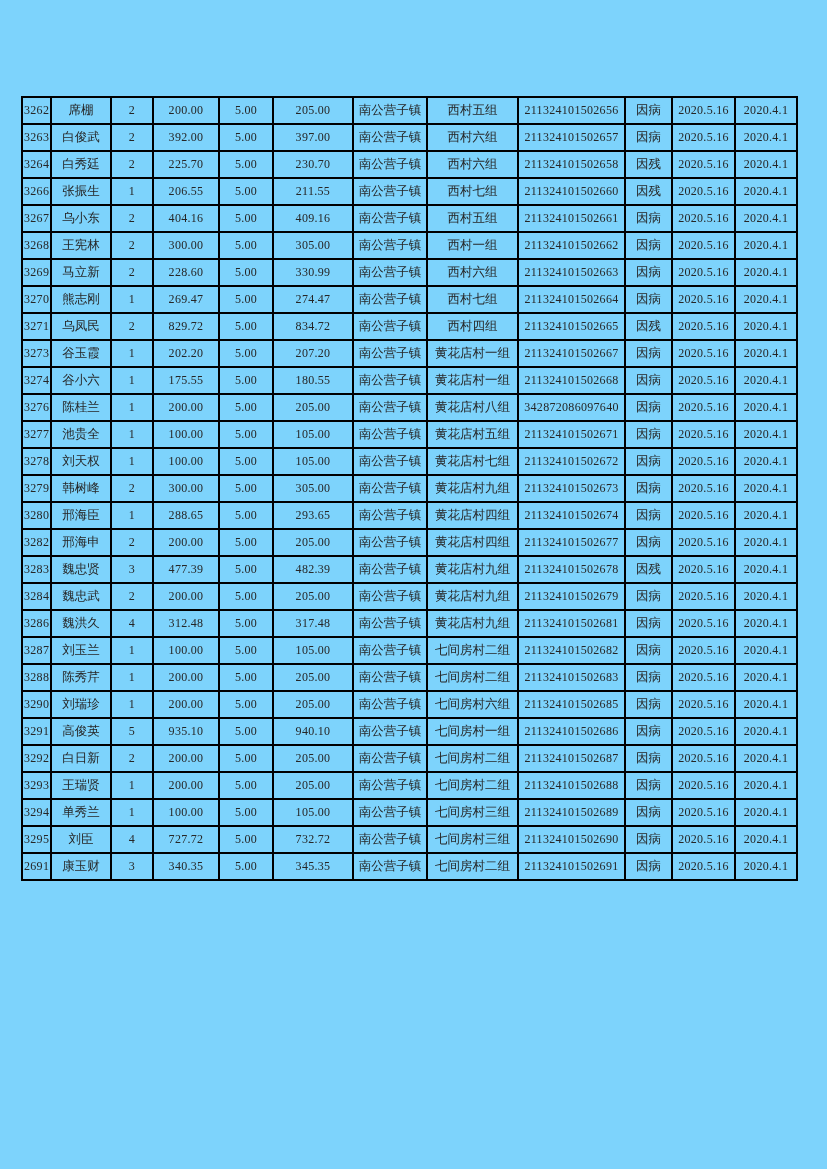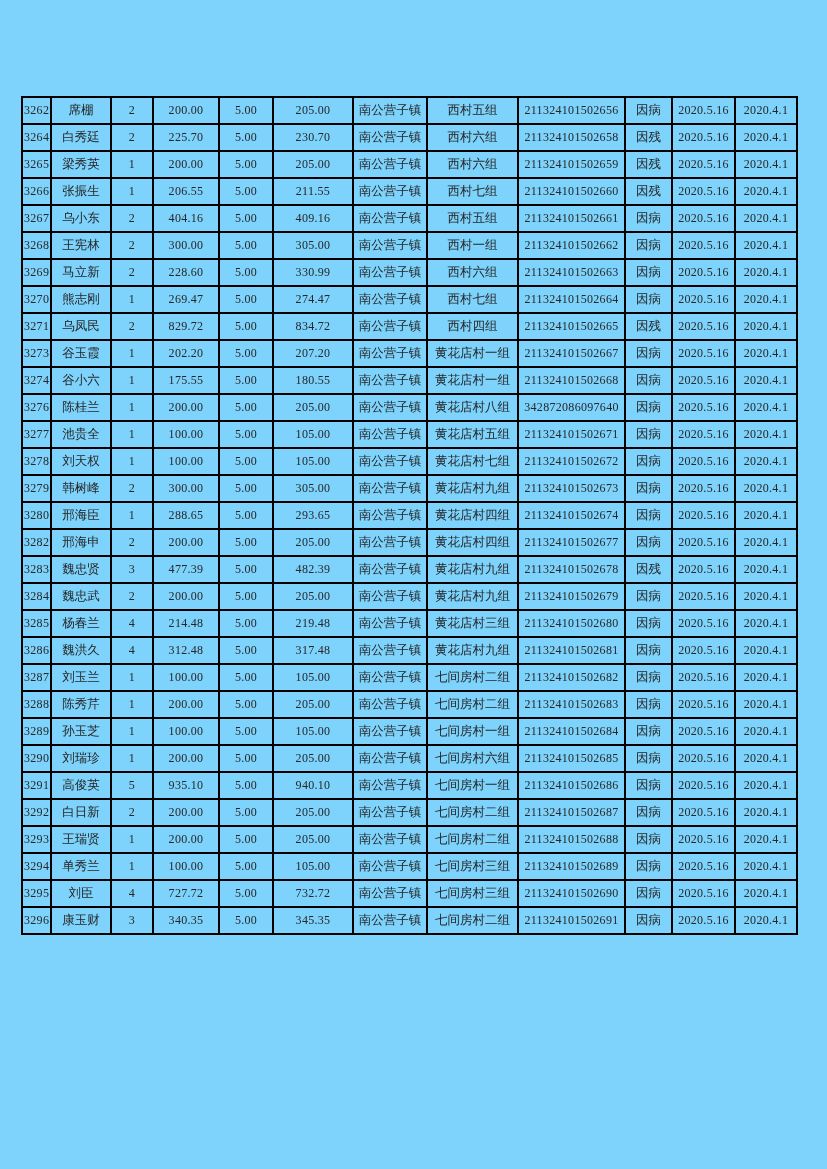--- a/index.html
+++ b/index.html
@@ -72,43 +72,43 @@
           <td class="col-4">5.00</td>
           <td class="col-5">205.00</td>
           <td class="col-6">南公营子镇</td>
           <td class="col-7">西村五组</td>
           <td class="col-8">211324101502656</td>
           <td class="col-9">因病</td>
           <td class="col-10">2020.5.16</td>
           <td class="col-11">2020.4.1</td>
         </tr>
         <tr>
+          <td class="col-0">3263</td>
+          <td class="col-1">白俊武</td>
+          <td class="col-2">2</td>
+          <td class="col-3">392.00</td>
+          <td class="col-4">5.00</td>
+          <td class="col-5">397.00</td>
+          <td class="col-6">南公营子镇</td>
+          <td class="col-7">西村六组</td>
+          <td class="col-8">211324101502657</td>
+          <td class="col-9">因病</td>
+          <td class="col-10">2020.5.16</td>
+          <td class="col-11">2020.4.1</td>
+        </tr>
+        <tr>
           <td class="col-0">3264</td>
           <td class="col-1">白秀廷</td>
           <td class="col-2">2</td>
           <td class="col-3">225.70</td>
           <td class="col-4">5.00</td>
           <td class="col-5">230.70</td>
           <td class="col-6">南公营子镇</td>
           <td class="col-7">西村六组</td>
           <td class="col-8">211324101502658</td>
-          <td class="col-9">因残</td>
-          <td class="col-10">2020.5.16</td>
-          <td class="col-11">2020.4.1</td>
-        </tr>
-        <tr>
-          <td class="col-0">3265</td>
-          <td class="col-1">梁秀英</td>
-          <td class="col-2">1</td>
-          <td class="col-3">200.00</td>
-          <td class="col-4">5.00</td>
-          <td class="col-5">205.00</td>
-          <td class="col-6">南公营子镇</td>
-          <td class="col-7">西村六组</td>
-          <td class="col-8">211324101502659</td>
           <td class="col-9">因残</td>
           <td class="col-10">2020.5.16</td>
           <td class="col-11">2020.4.1</td>
         </tr>
         <tr>
           <td class="col-0">3266</td>
           <td class="col-1">张振生</td>
           <td class="col-2">1</td>
           <td class="col-3">206.55</td>
           <td class="col-4">5.00</td>
@@ -324,34 +324,20 @@
           <td class="col-4">5.00</td>
           <td class="col-5">205.00</td>
           <td class="col-6">南公营子镇</td>
           <td class="col-7">黄花店村九组</td>
           <td class="col-8">211324101502679</td>
           <td class="col-9">因病</td>
           <td class="col-10">2020.5.16</td>
           <td class="col-11">2020.4.1</td>
         </tr>
         <tr>
-          <td class="col-0">3285</td>
-          <td class="col-1">杨春兰</td>
-          <td class="col-2">4</td>
-          <td class="col-3">214.48</td>
-          <td class="col-4">5.00</td>
-          <td class="col-5">219.48</td>
-          <td class="col-6">南公营子镇</td>
-          <td class="col-7">黄花店村三组</td>
-          <td class="col-8">211324101502680</td>
-          <td class="col-9">因病</td>
-          <td class="col-10">2020.5.16</td>
-          <td class="col-11">2020.4.1</td>
-        </tr>
-        <tr>
           <td class="col-0">3286</td>
           <td class="col-1">魏洪久</td>
           <td class="col-2">4</td>
           <td class="col-3">312.48</td>
           <td class="col-4">5.00</td>
           <td class="col-5">317.48</td>
           <td class="col-6">南公营子镇</td>
           <td class="col-7">黄花店村九组</td>
           <td class="col-8">211324101502681</td>
           <td class="col-9">因病</td>
@@ -380,34 +366,20 @@
           <td class="col-4">5.00</td>
           <td class="col-5">205.00</td>
           <td class="col-6">南公营子镇</td>
           <td class="col-7">七间房村二组</td>
           <td class="col-8">211324101502683</td>
           <td class="col-9">因病</td>
           <td class="col-10">2020.5.16</td>
           <td class="col-11">2020.4.1</td>
         </tr>
         <tr>
-          <td class="col-0">3289</td>
-          <td class="col-1">孙玉芝</td>
-          <td class="col-2">1</td>
-          <td class="col-3">100.00</td>
-          <td class="col-4">5.00</td>
-          <td class="col-5">105.00</td>
-          <td class="col-6">南公营子镇</td>
-          <td class="col-7">七间房村一组</td>
-          <td class="col-8">211324101502684</td>
-          <td class="col-9">因病</td>
-          <td class="col-10">2020.5.16</td>
-          <td class="col-11">2020.4.1</td>
-        </tr>
-        <tr>
           <td class="col-0">3290</td>
           <td class="col-1">刘瑞珍</td>
           <td class="col-2">1</td>
           <td class="col-3">200.00</td>
           <td class="col-4">5.00</td>
           <td class="col-5">205.00</td>
           <td class="col-6">南公营子镇</td>
           <td class="col-7">七间房村六组</td>
           <td class="col-8">211324101502685</td>
           <td class="col-9">因病</td>
@@ -478,21 +450,21 @@
           <td class="col-4">5.00</td>
           <td class="col-5">732.72</td>
           <td class="col-6">南公营子镇</td>
           <td class="col-7">七间房村三组</td>
           <td class="col-8">211324101502690</td>
           <td class="col-9">因病</td>
           <td class="col-10">2020.5.16</td>
           <td class="col-11">2020.4.1</td>
         </tr>
         <tr>
-          <td class="col-0">3296</td>
+          <td class="col-0">2691</td>
           <td class="col-1">康玉财</td>
           <td class="col-2">3</td>
           <td class="col-3">340.35</td>
           <td class="col-4">5.00</td>
           <td class="col-5">345.35</td>
           <td class="col-6">南公营子镇</td>
           <td class="col-7">七间房村二组</td>
           <td class="col-8">211324101502691</td>
           <td class="col-9">因病</td>
           <td class="col-10">2020.5.16</td>

